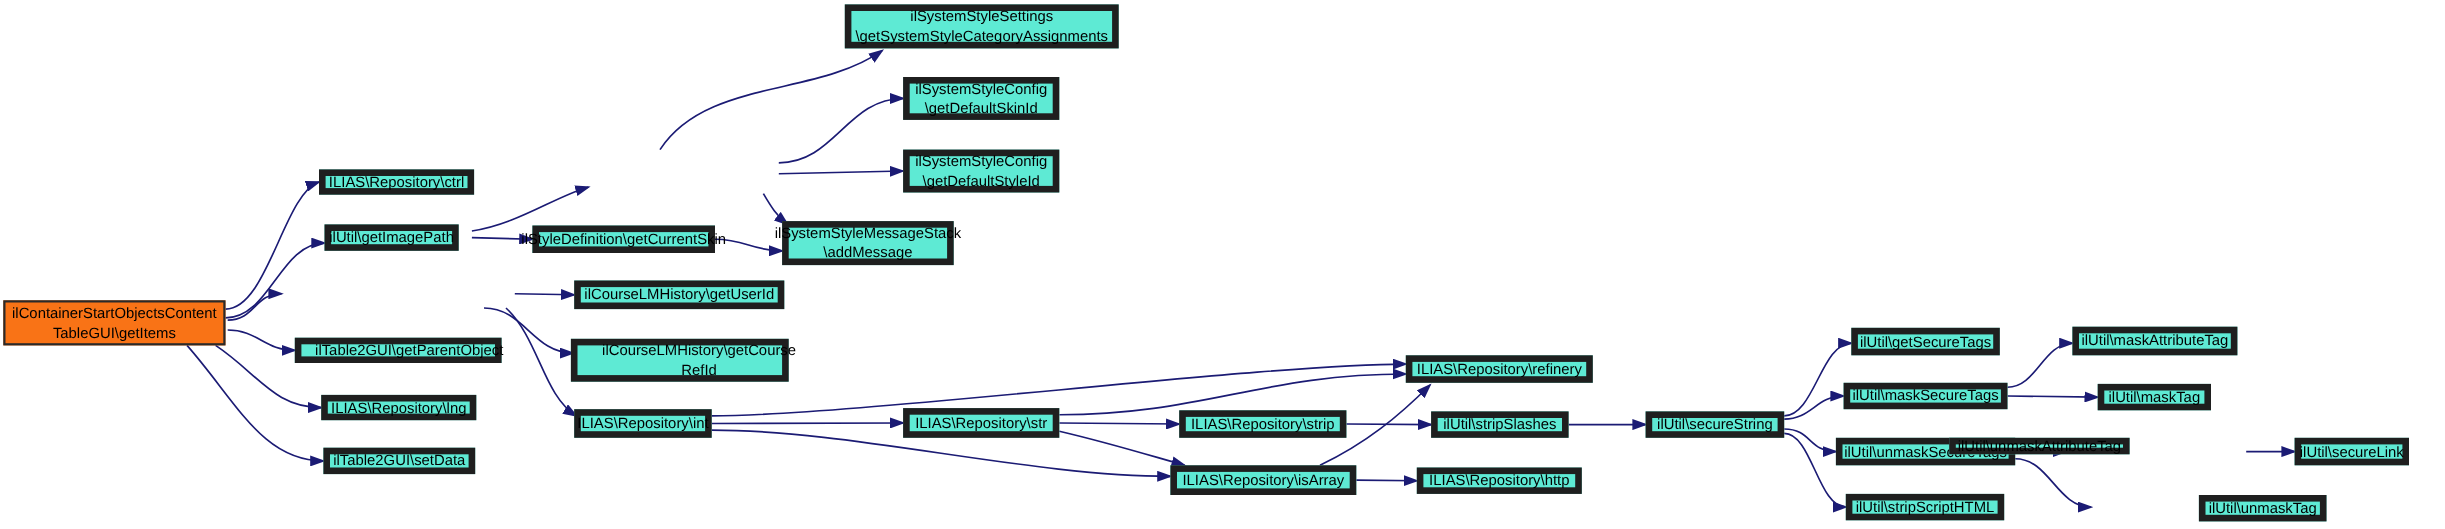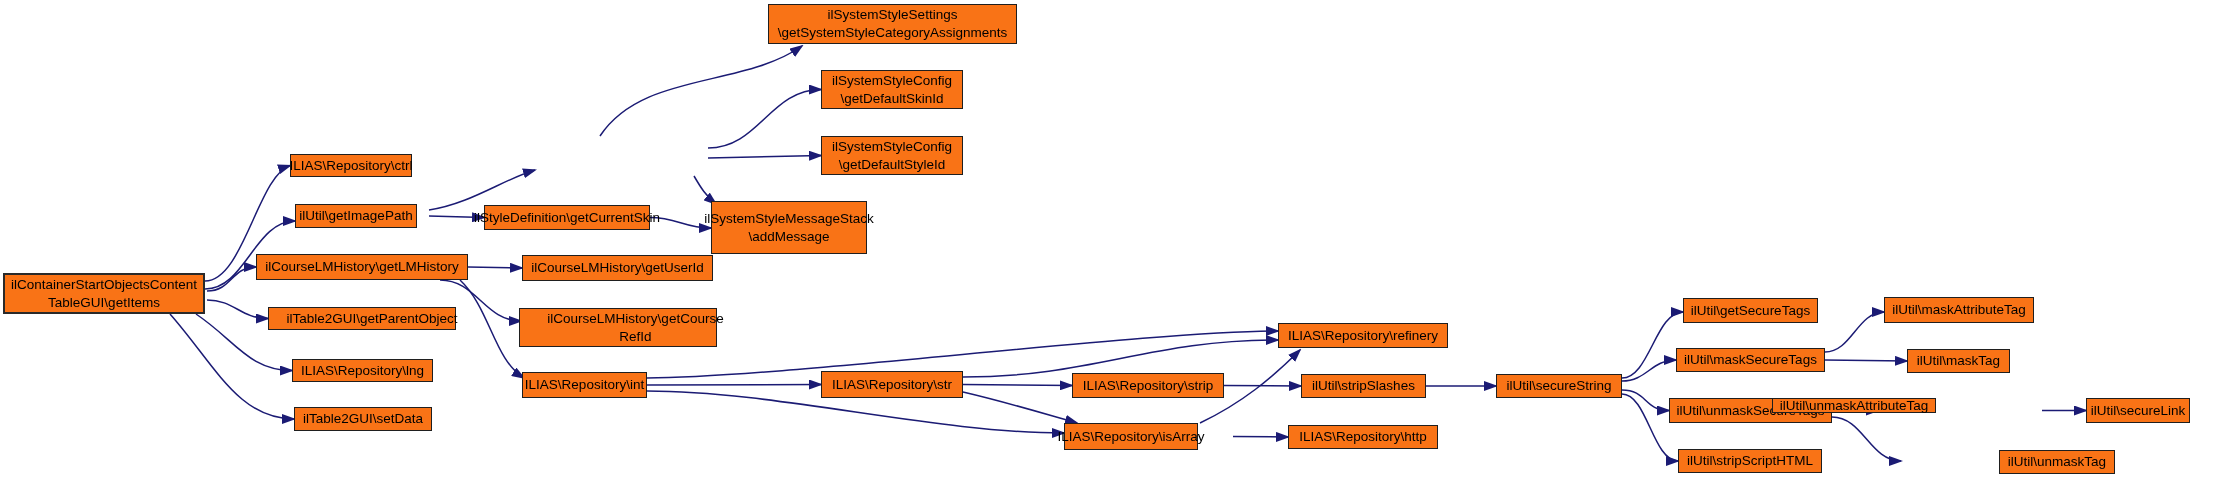--- a/index.html
+++ b/index.html
@@ -7,22 +7,22 @@
     position:relative;
     width:2223px;height:481px;
     background:#ffffff;
     font-family:"Liberation Sans", sans-serif;
     overflow:hidden;
   }
   #edges{position:absolute;left:0;top:0;pointer-events:none;}
   .node{
     position:absolute;
     box-sizing:border-box;
-    background:#f97316;
-    border:1px solid #0369a1;
+    background:#5eead4;
+    border:6px solid #0369a1;
     color:#000000;
     display:flex;
     flex-direction:column;
     justify-content:center;
     align-items:center;
     text-align:center;
     font-size:13.5px;
     line-height:1.32;
     white-space:nowrap;
     cursor:pointer;
@@ -76,47 +76,44 @@
       <path d="M1825,352 C1851.55,352 1857.45,312 1884,312" fill="none" stroke="#1b1b74" stroke-width="1.5" marker-end="url(#arr)"></path>
       <path d="M1825,360 L1907,361" fill="none" stroke="#1b1b74" stroke-width="1.5" marker-end="url(#arr)"></path>
       <path d="M1832,410.5 L1878,410.5" fill="none" stroke="#1b1b74" stroke-width="1.5" marker-end="url(#arr)"></path>
       <path d="M1832,417 C1863.05,417 1869.95,461 1901,461" fill="none" stroke="#1b1b74" stroke-width="1.5" marker-end="url(#arr)"></path>
       <path d="M2042,410.5 L2086,410.5" fill="none" stroke="#1b1b74" stroke-width="1.5" marker-end="url(#arr)"></path>
     </svg>
 <div class="node root" style="left: 3px; top: 273px; width: 202px; height: 41px; border-color: rgb(42, 42, 42);">
       <div>ilContainerStartObjectsContent</div>
       <div>TableGUI\getItems</div>
     </div>
-    <div class="node" style="left: 290px; top: 154px; width: 122px; height: 23px; border-color: rgb(31, 31, 31); align-items: center;">
+    <div class="node" style="left: 290px; top: 154px; width: 141px; height: 23px; border-color: rgb(31, 31, 31); align-items: center;">
       <div>ILIAS\Repository\ctrl</div>
     </div>
     <div class="node" style="left: 295px; top: 204px; width: 122px; height: 24px; border-color: rgb(31, 31, 31);">
       <div>ilUtil\getImagePath</div>
     </div>
     <div class="node" style="left: 484px; top: 205px; width: 166px; height: 25px; border-color: rgb(31, 31, 31); text-align: center;">
       <div>ilStyleDefinition\getCurrentSkin</div>
     </div>
     <div class="node" style="left: 768px; top: 4px; width: 249px; height: 40px; border-color: rgb(31, 31, 31);">
       <div>ilSystemStyleSettings</div>
       <div>\getSystemStyleCategoryAssignments</div>
     </div>
     <div class="node" style="left: 821px; top: 70px; width: 142px; height: 39px; border-color: rgb(31, 31, 31);">
       <div>ilSystemStyleConfig</div>
       <div>\getDefaultSkinId</div>
     </div>
     <div class="node" style="left: 821px; top: 136px; width: 142px; height: 39px; border-color: rgb(31, 31, 31);">
       <div>ilSystemStyleConfig</div>
       <div>\getDefaultStyleId</div>
     </div>
-    <div class="node" style="left: 711px; top: 201px; width: 156px; height: 53px; border-color: rgb(31, 31, 31);">
+    <div class="node" style="left: 711px; top: 201px; width: 156px; height: 40px; border-color: rgb(31, 31, 31);">
       <div>ilSystemStyleMessageStack</div>
       <div>\addMessage</div>
-    </div>
-    <div class="node" style="left: 256px; top: 254px; width: 212px; height: 26px; border-color: rgb(31, 31, 31);">
-      <div>ilCourseLMHistory\getLMHistory</div>
     </div>
     <div class="node" style="left: 268px; top: 307px; width: 188px; height: 23px; border-color: rgb(31, 31, 31); padding-left: 20px;">
       <div>ilTable2GUI\getParentObject</div>
     </div>
     <div class="node" style="left: 292px; top: 359px; width: 141px; height: 23px; border-color: rgb(31, 31, 31);">
       <div>ILIAS\Repository\lng</div>
     </div>
     <div class="node" style="left: 294px; top: 407px; width: 138px; height: 24px; border-color: rgb(31, 31, 31);">
       <div>ilTable2GUI\setData</div>
     </div>
@@ -129,21 +126,21 @@
     </div>
     <div class="node" style="left: 522px; top: 372px; width: 125px; height: 26px; border-color: rgb(31, 31, 31);">
       <div>ILIAS\Repository\int</div>
     </div>
     <div class="node" style="left: 821px; top: 371px; width: 142px; height: 27px; border-color: rgb(31, 31, 31); justify-content: center;">
       <div>ILIAS\Repository\str</div>
     </div>
     <div class="node" style="left: 1072px; top: 373px; width: 152px; height: 25px; border-color: rgb(31, 31, 31);">
       <div>ILIAS\Repository\strip</div>
     </div>
-    <div class="node" style="left: 1064px; top: 423px; width: 134px; height: 27px; border-color: rgb(31, 31, 31);">
+    <div class="node" style="left: 1064px; top: 423px; width: 169px; height: 27px; border-color: rgb(31, 31, 31);">
       <div>ILIAS\Repository\isArray</div>
     </div>
     <div class="node" style="left: 1278px; top: 323px; width: 170px; height: 25px; border-color: rgb(31, 31, 31);">
       <div>ILIAS\Repository\refinery</div>
     </div>
     <div class="node" style="left: 1301px; top: 374px; width: 125px; height: 24px; border-color: rgb(31, 31, 31);">
       <div>ilUtil\stripSlashes</div>
     </div>
     <div class="node" style="left: 1288px; top: 425px; width: 150px; height: 24px; border-color: rgb(31, 31, 31);">
       <div>ILIAS\Repository\http</div>

